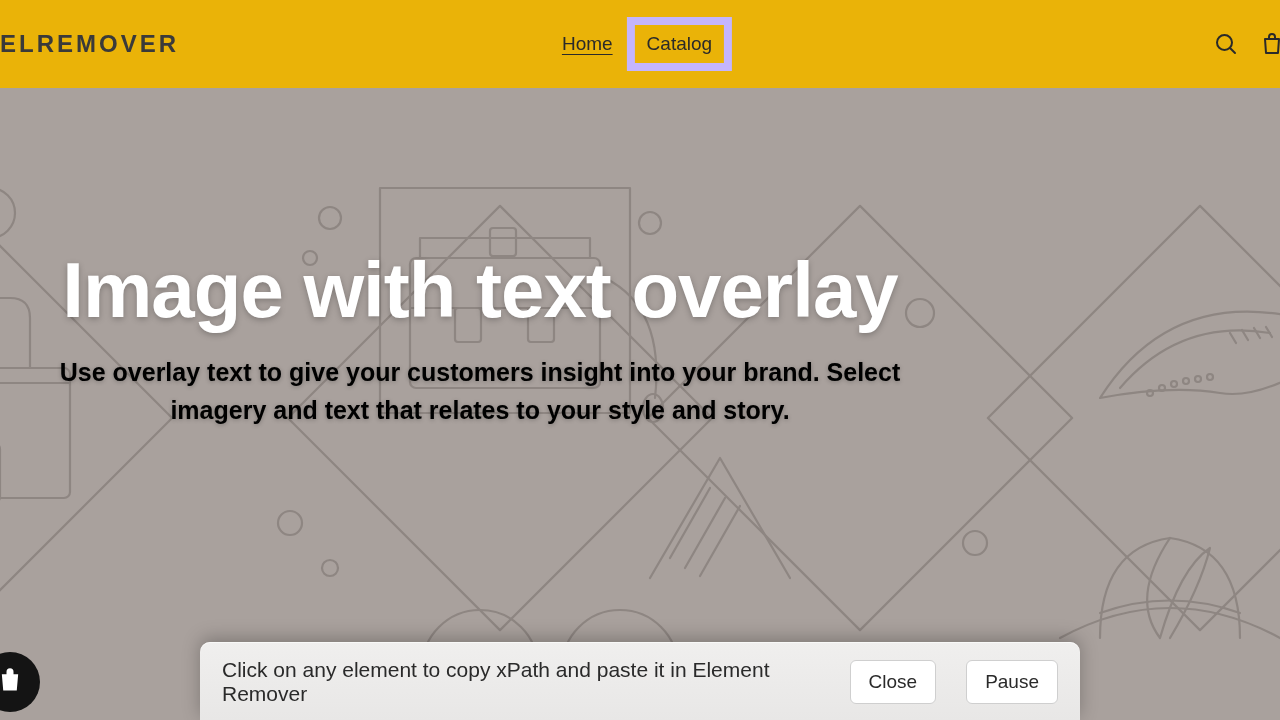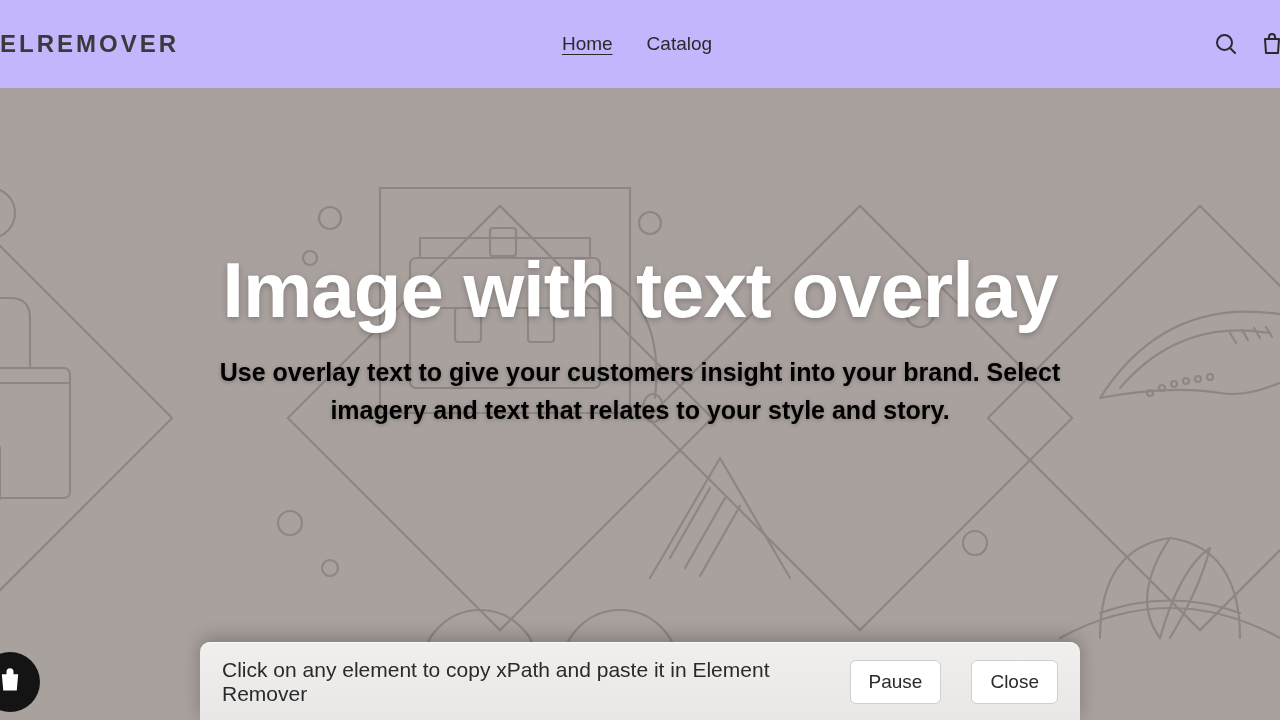--- a/index.html
+++ b/index.html
@@ -12,21 +12,21 @@
     position: relative;
   }
 
   
   .header {
     height: 88px;
     display: flex;
     align-items: center;
     justify-content: space-between;
     padding: 0 0 0 0;
-    background: #c4b5fd;
+    background: #eab308;
     position: relative;
     z-index: 10;
   }
   .logo {
     font-size: 24px;
     font-weight: 600;
     letter-spacing: 3px;
     color: #3a3a3a;
     padding-left: 0;
   }
@@ -72,21 +72,21 @@
 
   
   .hero {
     position: relative;
     height: 632px;
     width: 100%;
     background: #a9a19d;
     overflow: hidden;
     display: flex;
     flex-direction: column;
-    align-items: center;
+    align-items: flex-start;
     justify-content: center;
   }
   .hero-bg {
     position: absolute;
     inset: 0;
     z-index: 1;
   }
   .hero-bg svg { width: 100%; height: 100%; display:block; }
 
   .hero-content {
@@ -275,22 +275,22 @@
   </div>
 
   <div class="hero-content">
     <h1 class="hero-title">Image with text overlay</h1>
     <p class="hero-sub">Use overlay text to give your customers insight into your brand. Select imagery and text that relates to your style and story.</p>
   </div>
 </section>
 
 <div class="toolbar">
   <div class="toolbar-msg">Click on any element to copy xPath and paste it in Element Remover</div>
+  <button>Close</button>
   <button>Pause</button>
-  <button>Close</button>
 </div>
 
 <div class="badge">
   <span>
     <svg viewBox="0 0 24 24">
         <path d="M5 7h14l-1.2 14H6.2L5 7zm4 0V5a3 3 0 0 1 6 0v2H9z"></path>
       </svg>
   </span>
 </div>
 

